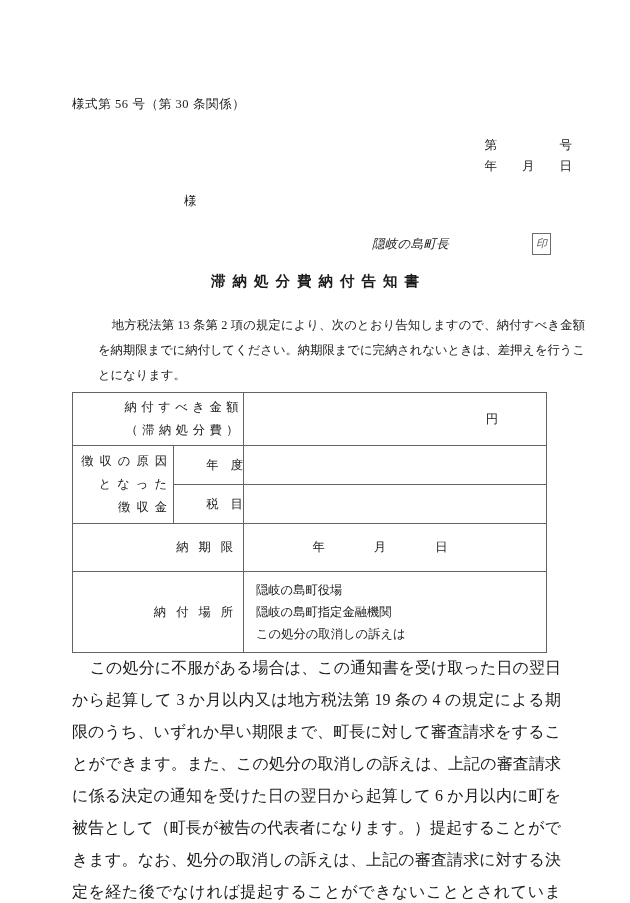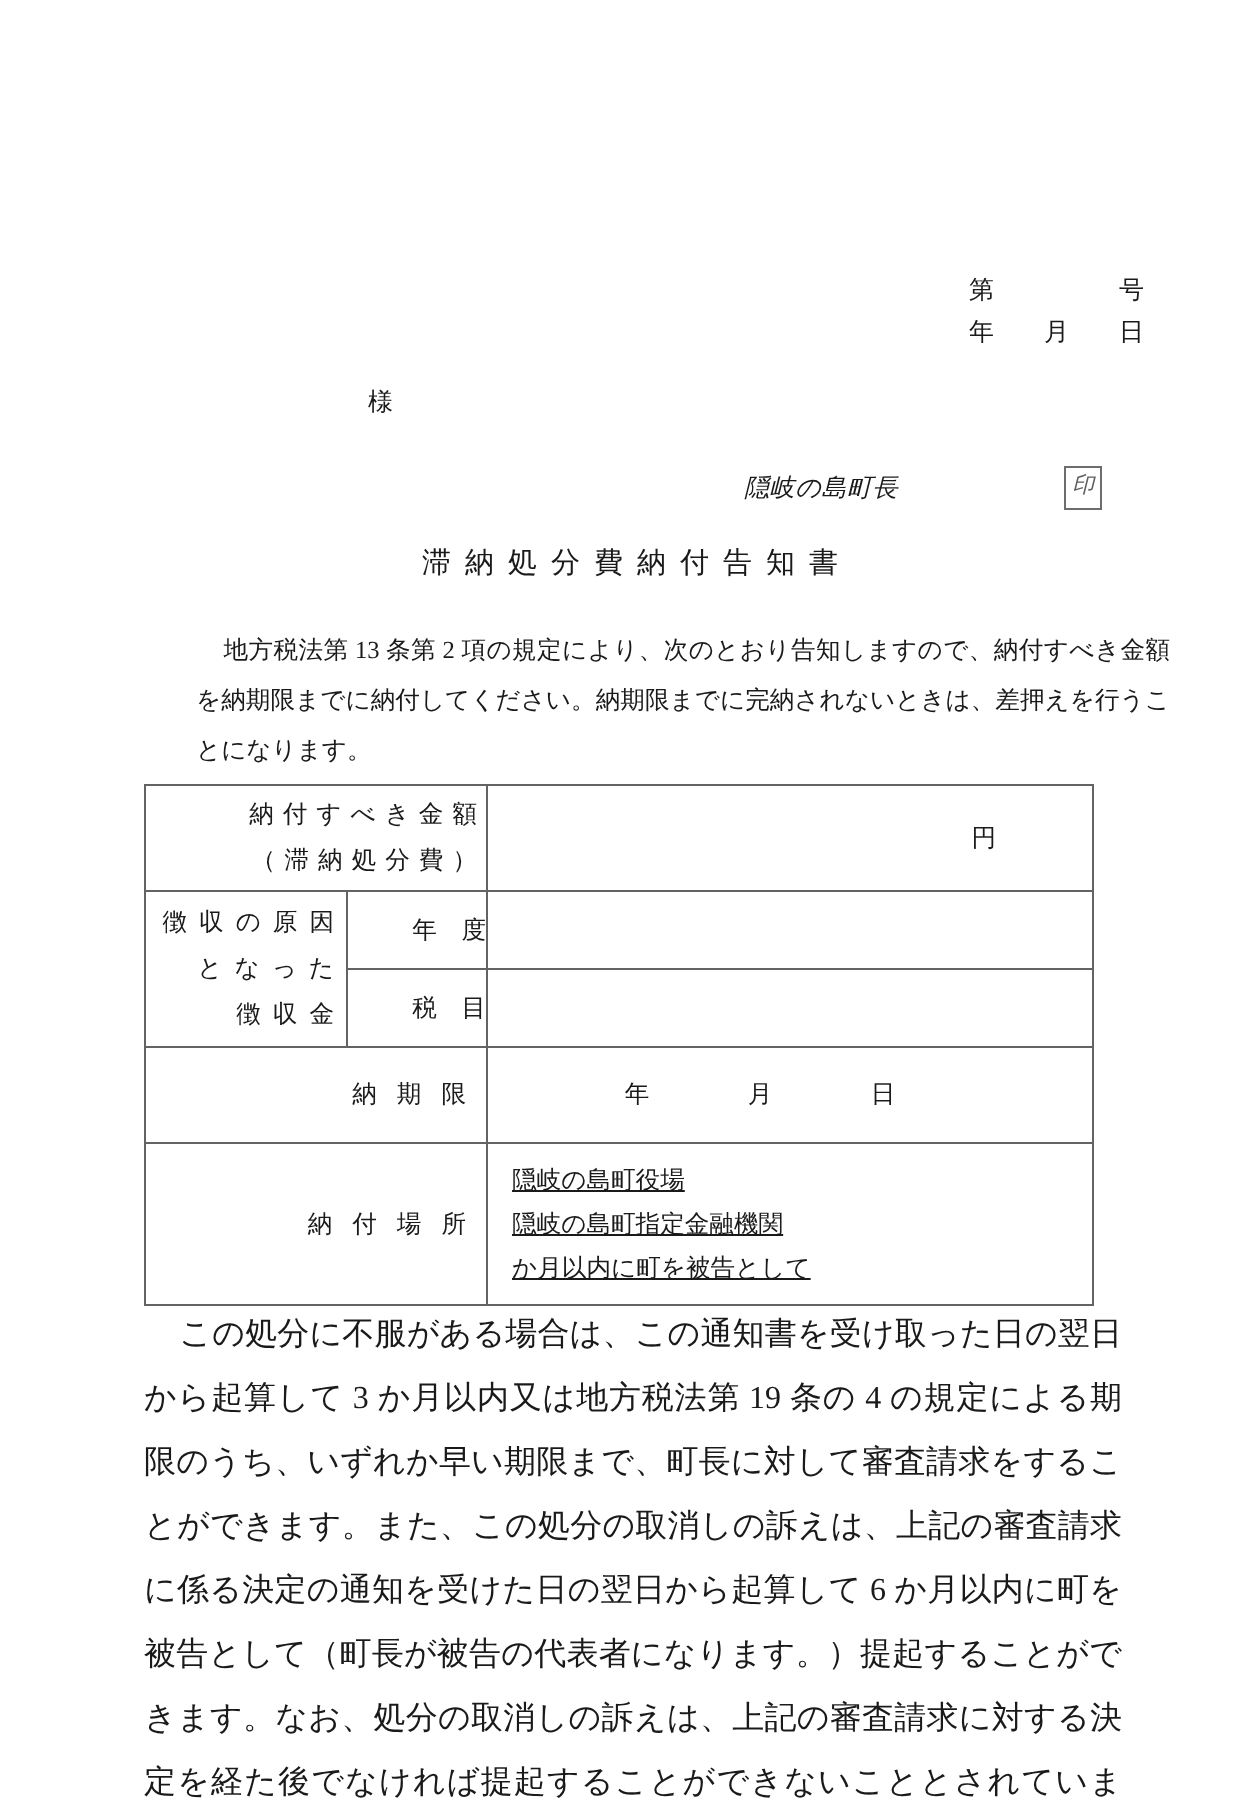--- a/index.html
+++ b/index.html
@@ -85,21 +85,21 @@
   }
 
   
   .title {
     position: absolute;
     left: 0;
     right: 0;
     top: 272px;
     text-align: center;
     font-size: 14.5px;
-    font-weight: normal;
+    font-weight: bold;
     letter-spacing: 7px;
     text-indent: 7px;
   }
 
   
   .para {
     position: absolute;
     left: 72px;
     width: 487px;
     font-size: 12.3px;
@@ -162,30 +162,31 @@
     text-align: center;
     padding-right: 30px;
     letter-spacing: 0px;
     line-height: 47px;
     white-space: pre;
   }
   .place-list {
     padding: 7px 0 7px 12px;
     line-height: 22px;
   }
-  .place-list div { white-space: nowrap; text-decoration: underline; }
+  .place-list div { white-space: nowrap; }
 
   .col-a { width: 101px; }
   .col-b { width: 70px; }
 </style>
 </head>
 <body>
 
 <div class="page">
 
+  <div class="form-no">様式第 56 号（第 30 条関係）</div>
 
   <div class="doc-meta">
     <div class="line">第　　　　　号</div>
     <div class="line">年　　月　　日</div>
   </div>
 
   <div class="addressee">様</div>
 
   <div class="issuer-row">
     <span class="issuer-name">隠岐の島町長</span>
@@ -235,21 +236,21 @@
             <span class="ymd">年　　　　月　　　　日</span>
           </td>
         </tr>
 
         <tr>
           <td class="cell-place lbl lbl-spaced-wide" colspan="2">納付場所</td>
           <td class="cell-place">
             <div class="place-list">
               <div>隠岐の島町役場</div>
               <div>隠岐の島町指定金融機関</div>
-              <div>か月以内に町を被告として</div>
+              <div>この処分の取消しの訴えは</div>
             </div>
           </td>
         </tr>
       </tbody>
     </table>
   </div>
 
   <div class="para para-notice"><span class="indent"></span><span>この処分に不服がある場合は、この通知書を受け取った日の翌日から起算して 3 か月以内又は地方税法第 19 条の 4 の規定による期限のうち、いずれか早い期限まで、町長に対して審査請求をすることができます。また、この処分の取消しの訴えは、上記の審査請求に係る決定の通知を受けた日の翌日から起算して 6 か月以内に町を被告として（町長が被告の代表者になります。）提起することができます。なお、処分の取消しの訴えは、上記の審査請求に対する決定を経た後でなければ提起することができないこととされていますが、①審査請求があった日の翌日から起算して 3 か月を経過しても裁決がないとき②処分、処分の執行又は手続きの続行により生ずる著しい損害を避けるため緊急の必要があるとき③その他決定を経ないことにつき正当な理由があるときは、決定を経ないでも処分の取消しの訴えを提起することができます。</span></div>
 
 </div>

